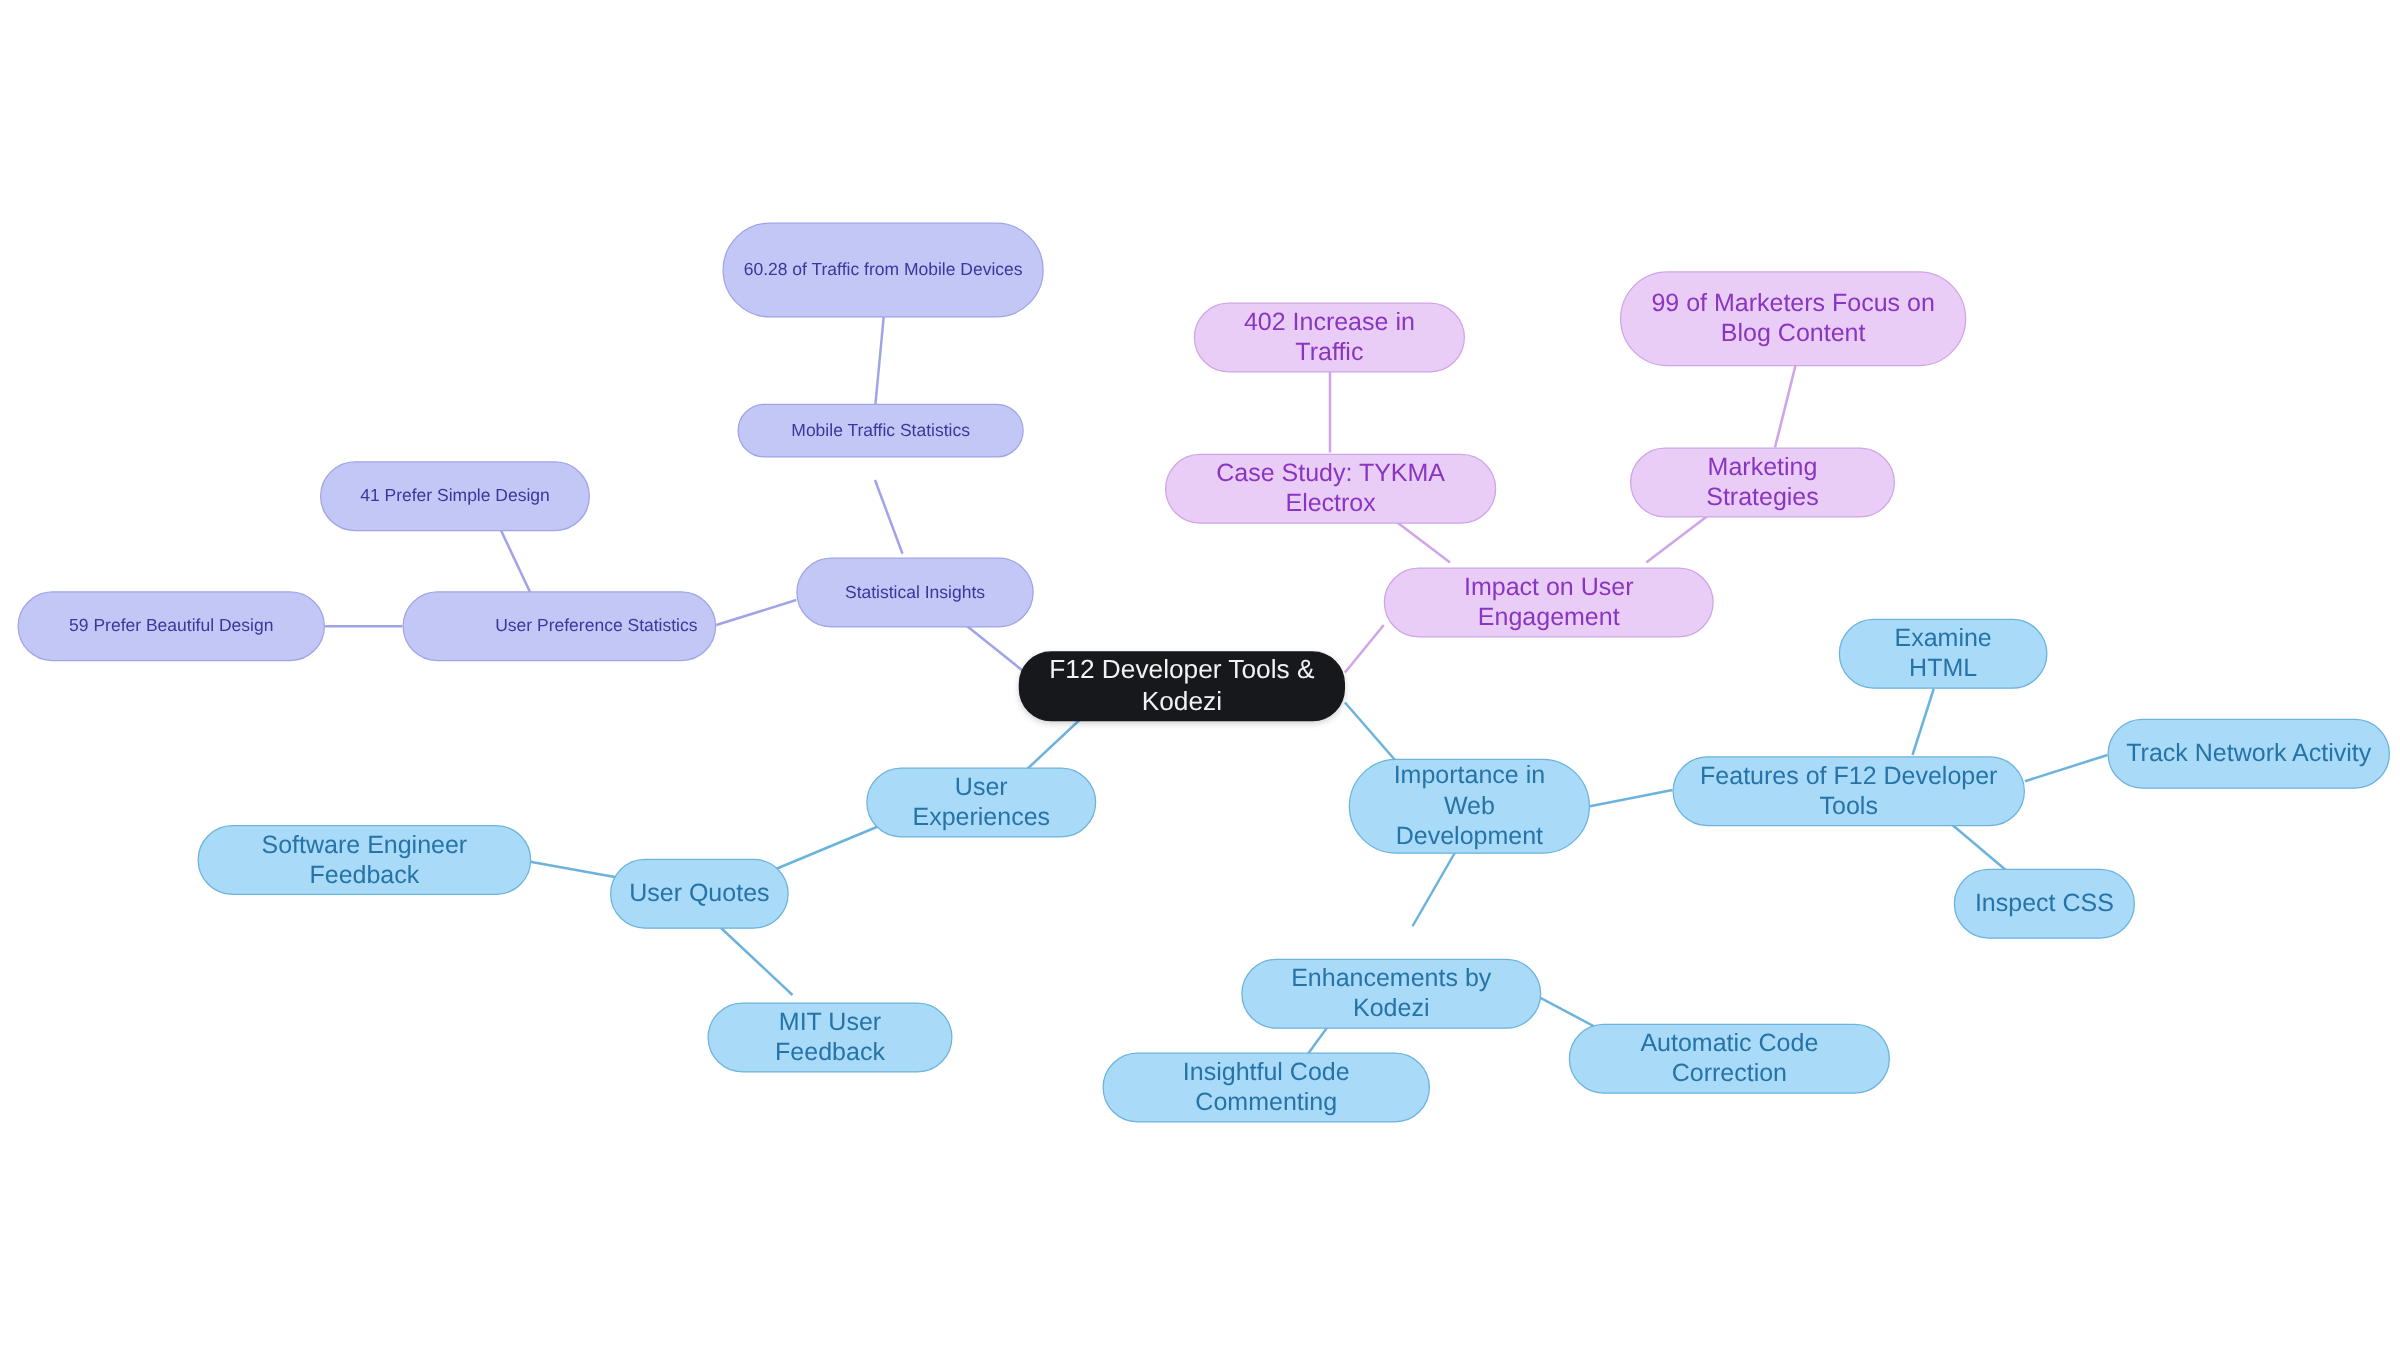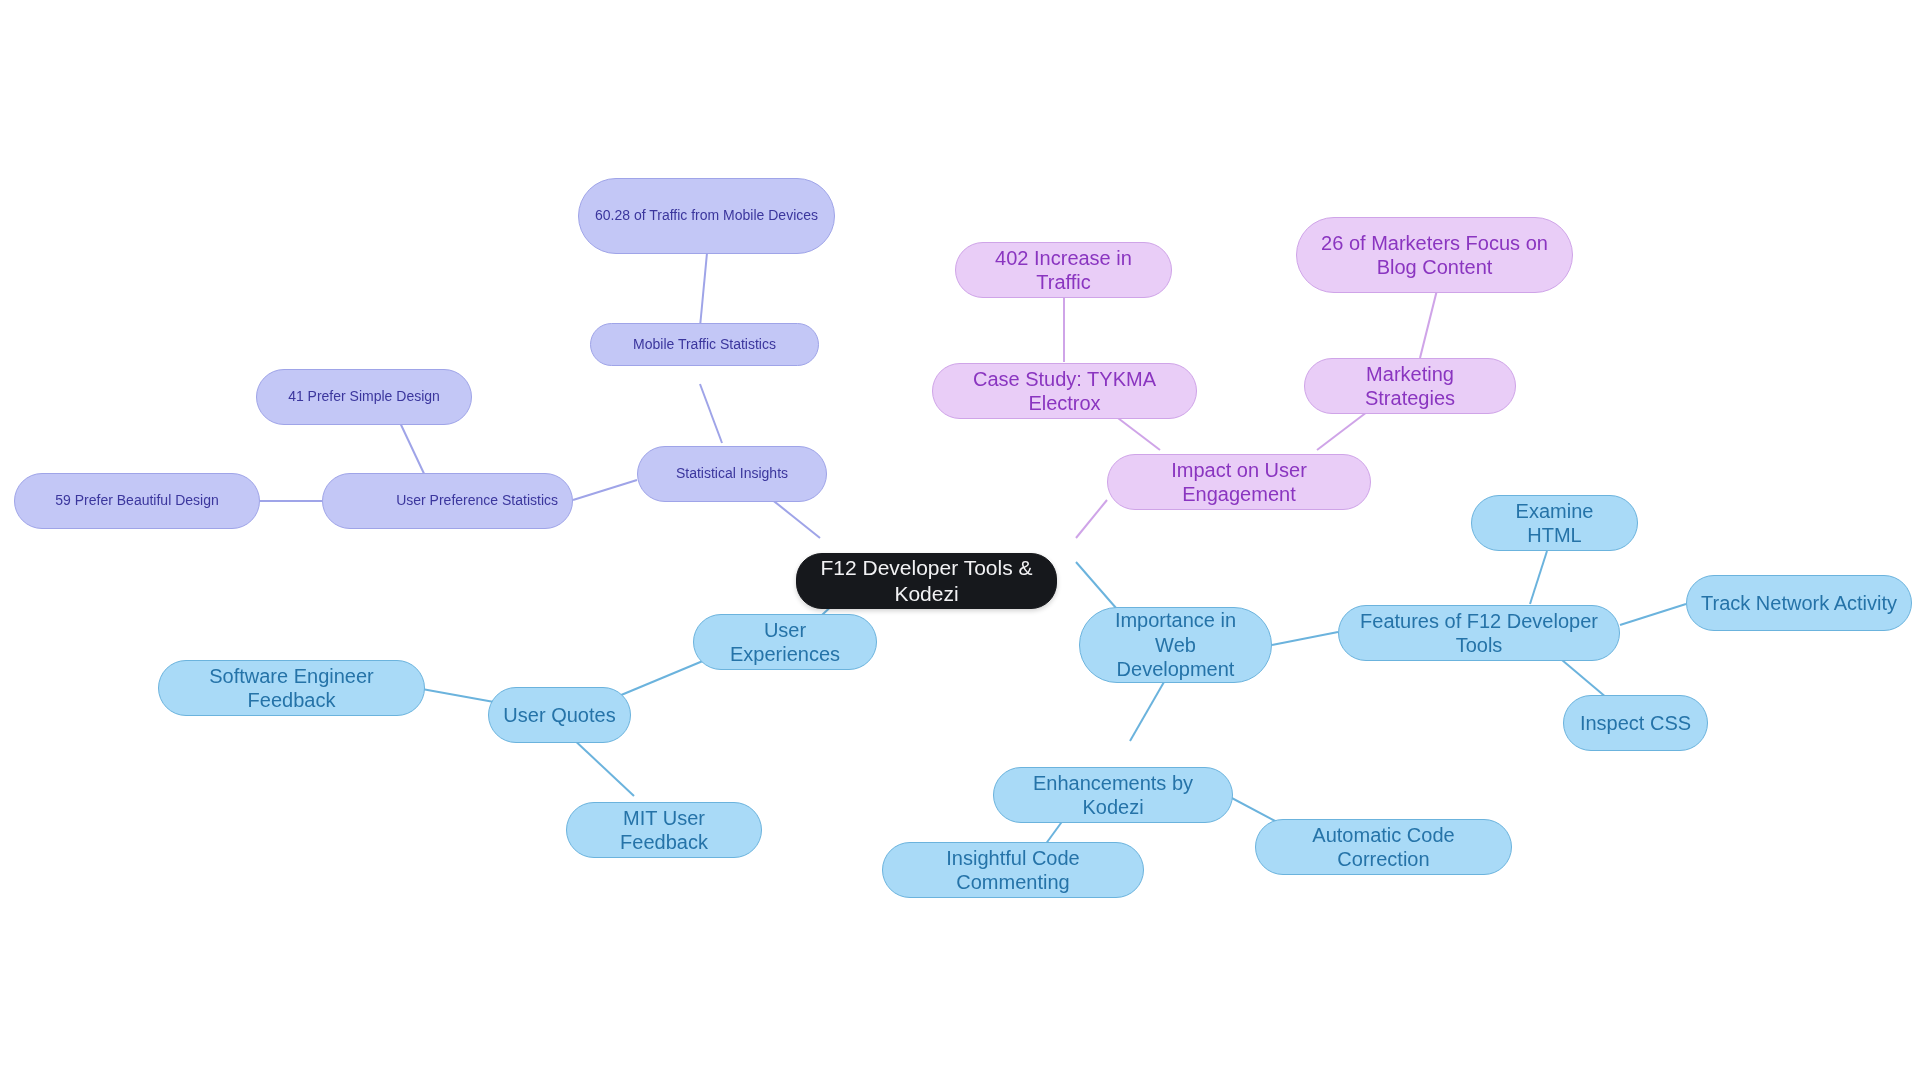--- a/index.html
+++ b/index.html
@@ -100,21 +100,21 @@
     <line x1="1164" y1="682" x2="1130" y2="741" stroke="#6bb3dd" stroke-width="2"></line>
     <line x1="1085" y1="790" x2="1045" y2="845" stroke="#6bb3dd" stroke-width="2"></line>
     <line x1="1213" y1="788" x2="1277" y2="822" stroke="#6bb3dd" stroke-width="2"></line>
 
     <line x1="870" y1="570" x2="822" y2="615" stroke="#6bb3dd" stroke-width="2"></line>
     <line x1="710" y1="658" x2="614" y2="698" stroke="#6bb3dd" stroke-width="2"></line>
     <line x1="494" y1="702" x2="422" y2="689" stroke="#6bb3dd" stroke-width="2"></line>
     <line x1="570" y1="736" x2="634" y2="796" stroke="#6bb3dd" stroke-width="2"></line>
   </svg>
 
-  <div class="node node-root" style="left:796px; top:521px; width:261px; height:56px;margin-top:32px;">
+  <div class="node node-root" style="left:815px; top:521px; width:261px; height:56px;">
     <span class="node-label">F12 Developer Tools &amp; Kodezi</span>
   </div>
 
   <div class="node node-periwinkle" style="left:637px; top:446px; width:190px; height:56px;">
     <span class="node-label">Statistical Insights</span>
   </div>
 
   <div class="node node-periwinkle" style="left:590px; top:323px; width:229px; height:43px;">
     <span class="node-label">Mobile Traffic Statistics</span>
   </div>
@@ -145,21 +145,21 @@
 
   <div class="node node-lavender" style="left:955px; top:242px; width:217px; height:56px;">
     <span class="node-label">402 Increase in Traffic</span>
   </div>
 
   <div class="node node-lavender" style="left:1304px; top:358px; width:212px; height:56px;">
     <span class="node-label">Marketing Strategies</span>
   </div>
 
   <div class="node node-lavender" style="left:1296px; top:217px; width:277px; height:76px;">
-    <span class="node-label">26 of Marketers Focus on Blog Content</span>
+    <span class="node-label">99 of Marketers Focus on Blog Content</span>
   </div>
 
   <div class="node node-sky" style="left:1079px; top:607px; width:193px; height:76px;">
     <span class="node-label">Importance in Web Development</span>
   </div>
 
   <div class="node node-sky" style="left:1338px; top:605px; width:282px; height:56px;">
     <span class="node-label">Features of F12 Developer Tools</span>
   </div>
 

